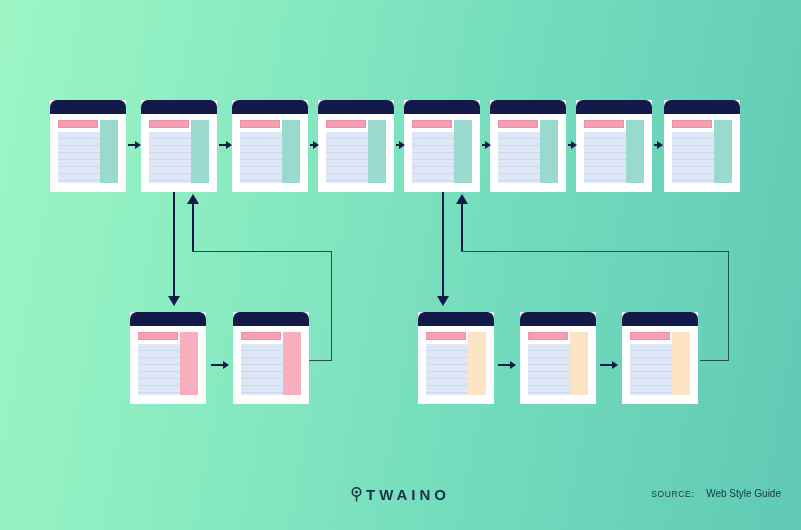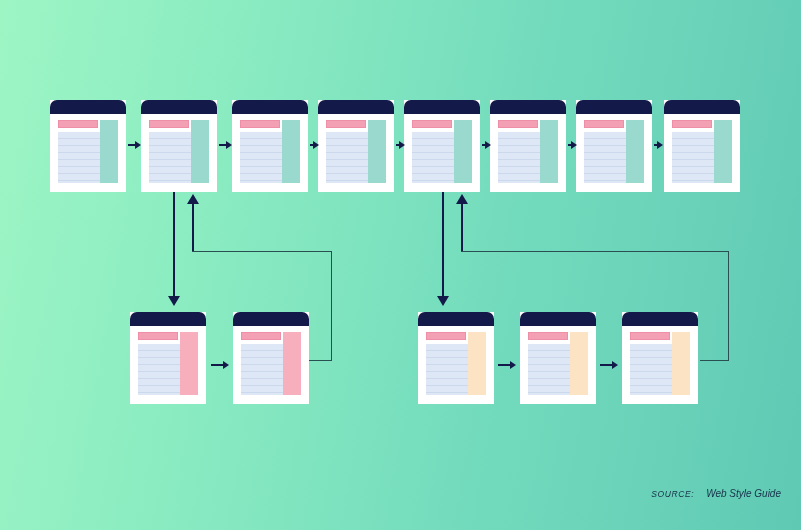--- a/index.html
+++ b/index.html
@@ -147,21 +147,20 @@
     vertical-align: middle;
     margin-right: 4px;
   }
   #source {
     position: absolute;
     right: 20px;
     top: 488px;
     color: #16324a;
     font-size: 9.5px;
     white-space: nowrap;
-    font-style: italic;
   }
   #source .src-label {
     letter-spacing: 0.6px;
     margin-right: 12px;
     font-size: 8.5px;
   }
   #source .src-value {
     font-size: 10px;
   }
 </style>
@@ -316,18 +315,27 @@
   </div>
   <div class="arrow" style="left:498px; top:360px; width:20px;">
     <div class="shaft" style="width:13px;"></div>
     <div class="head" style="left:12px;"></div>
   </div>
   <div class="arrow" style="left:600px; top:360px; width:20px;">
     <div class="shaft" style="width:13px;"></div>
     <div class="head" style="left:12px;"></div>
   </div>
 
+  <div id="logo">
+    <span class="mark">
+      <svg width="11" height="15" viewBox="0 0 11 15" aria-hidden="true">
+        <circle cx="5.5" cy="5" r="4.2" fill="none" stroke="#16324a" stroke-width="1.6"></circle>
+        <circle cx="5.5" cy="5" r="1.5" fill="#16324a"></circle>
+        <rect x="4.8" y="8.4" width="1.5" height="6" fill="#16324a"></rect>
+      </svg>
+    </span><span>TWAINO</span>
+  </div>
 
   <div id="source">
     <span class="src-label">SOURCE:</span><span class="src-value">Web Style Guide</span>
   </div>
 
 </div>
 
 </body></html>

